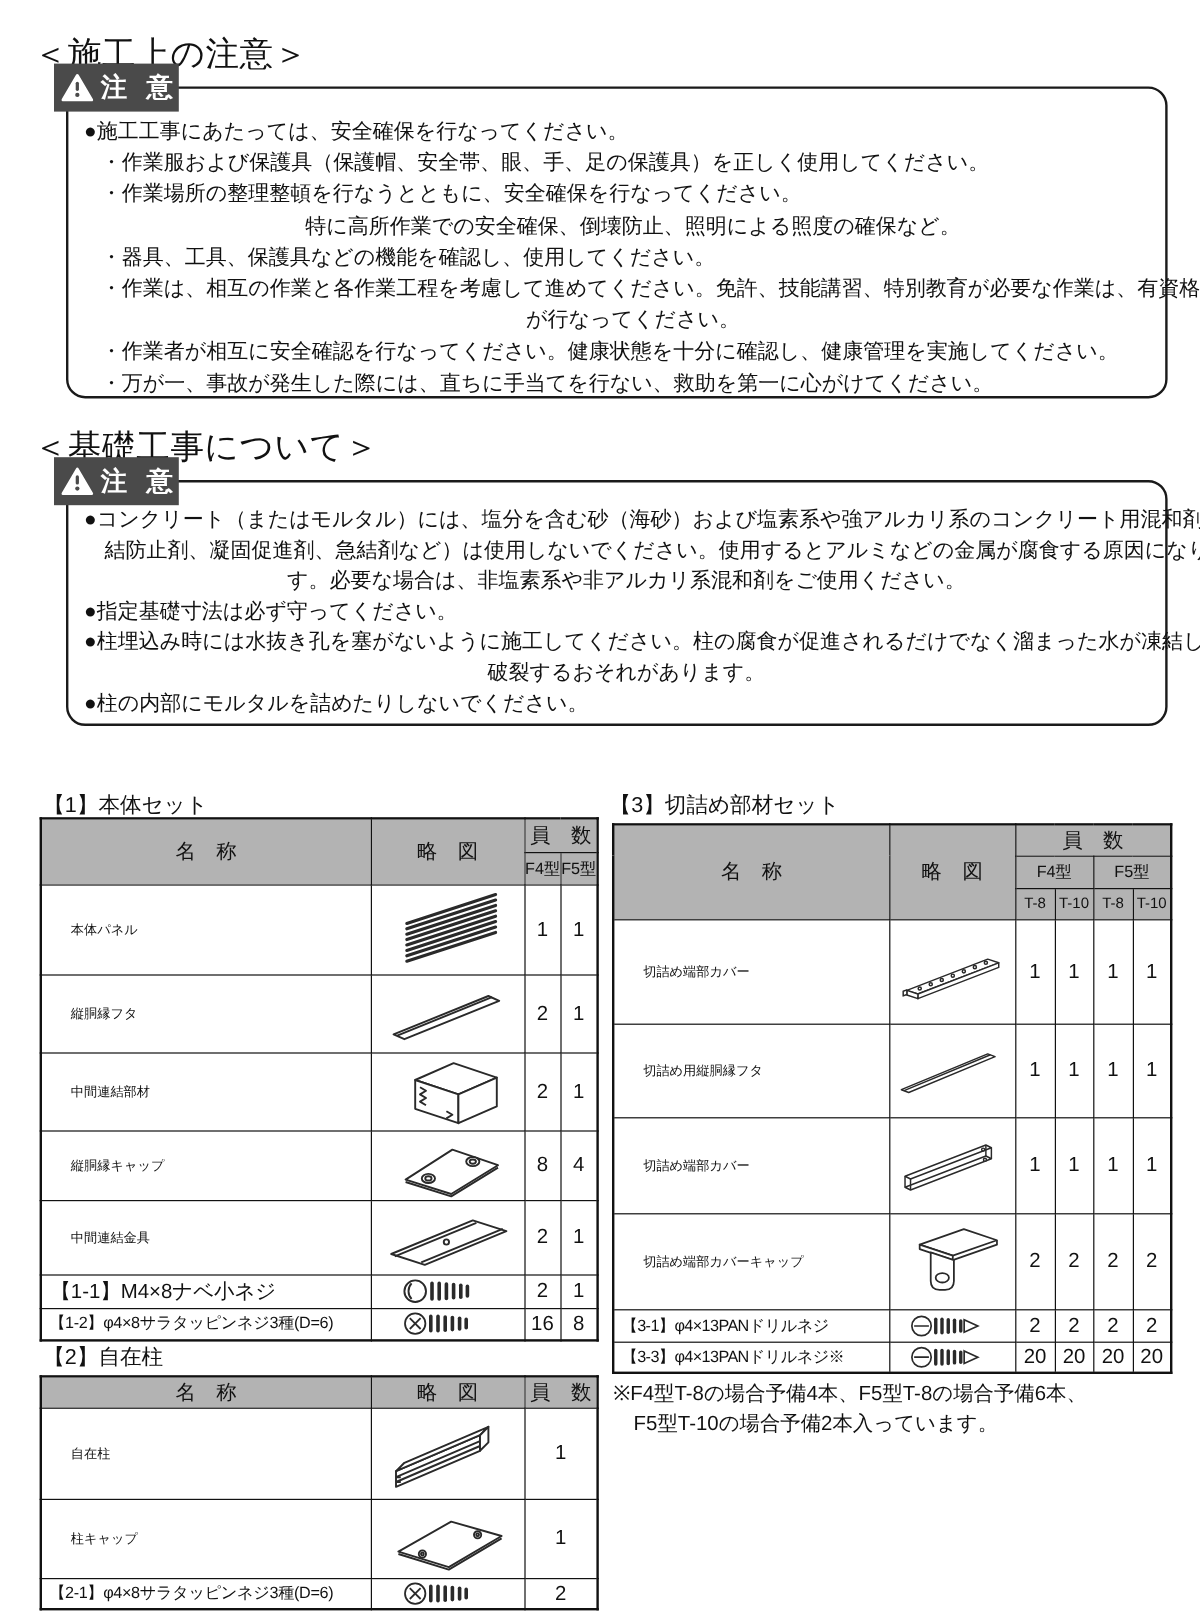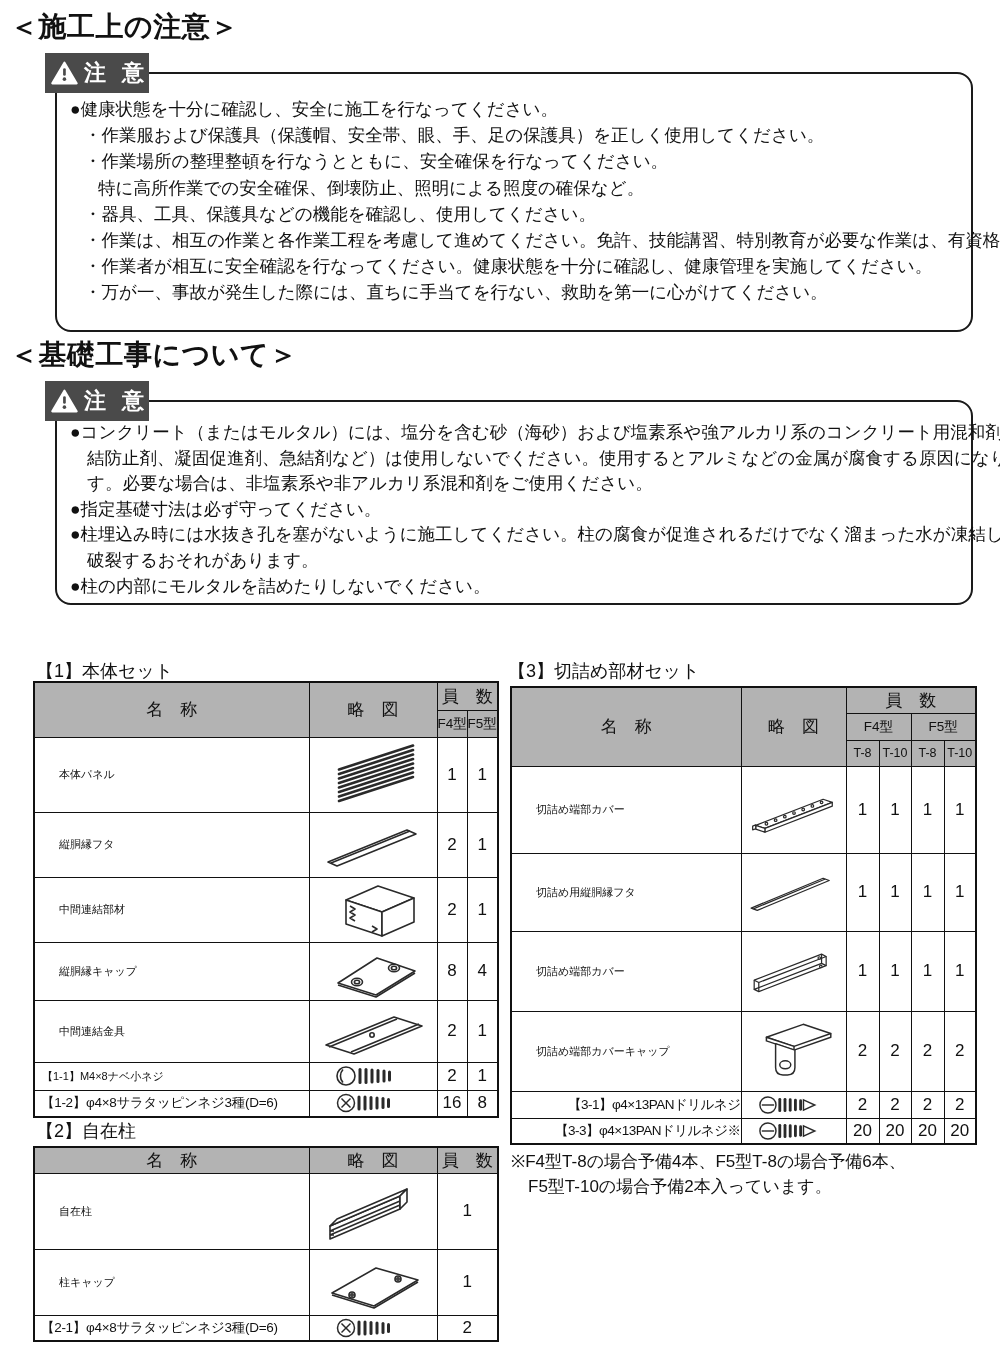--- a/index.html
+++ b/index.html
@@ -1,49 +1,49 @@
 <!DOCTYPE html>
 <html><head>
 <meta charset="utf-8">
 <style>
   html,body{margin:0;padding:0;background:#fff;}
   .page{position:relative;width:1000px;height:1352px;background:#fff;overflow:hidden;
         font-family:"Liberation Sans",sans-serif;color:#111;}
-  .title{position:absolute;margin:0;font-weight:bold;font-size:28px;letter-spacing:0.5px;white-space:nowrap;}
+  .title{position:absolute;margin:18px;font-weight:normal;font-size:28px;letter-spacing:0.5px;white-space:nowrap;}
   #title1{left:10px;top:8px;}
   #title2{left:10px;top:336px;}
   #title3{left:8px;top:620px;font-size:27px;}
   .badge{position:absolute;width:104px;height:40px;background:#4a4a4a;color:#fff;z-index:3;
          display:flex;align-items:center;gap:6px;padding-left:6px;box-sizing:border-box;}
   .badge .blabel{font-size:22px;font-weight:bold;letter-spacing:5px;white-space:nowrap;}
   #badge1{left:45px;top:53px;}
   #badge2{left:45px;top:381px;}
   .cbox{position:absolute;left:55px;width:918px;border:2.5px solid #1a1a1a;border-radius:16px;
         box-sizing:border-box;background:#fff;z-index:1;}
   #cbox1{top:72px;height:260px;padding:22px 14px 0 13px;}
   #cbox2{top:400px;height:205px;padding:18px 14px 0 13px;}
   .cline{font-size:17.5px;line-height:26.2px;white-space:nowrap;}
   #cbox2 .cline{line-height:25.6px;}
   .ind1{padding-left:14px;}
-  .ind2{padding-left:28px;}
+  .ind2{padding-left:28px;text-align:center;}
   #cbox2 .ind2{padding-left:17px;}
   .tlabel{position:absolute;font-size:18px;white-space:nowrap;}
   #t1label{left:36px;top:659px;}
   #t2label{left:36px;top:1119px;}
   #t3label{left:508px;top:659px;}
   table{position:absolute;border-collapse:collapse;table-layout:fixed;background:#fff;
         border:2.5px solid #111;}
   th,td{border:1.5px solid #111;box-sizing:border-box;padding:0;overflow:hidden;}
   th{background:#b3b3b3;font-weight:normal;font-size:17px;text-align:center;vertical-align:middle;white-space:nowrap;}
   th.fsub{font-size:13.5px;}
   th.tsub{font-size:12.5px;}
   td.name{text-align:left;padding-left:24px;font-size:11px;vertical-align:middle;white-space:nowrap;}
-  td.name.s1{font-size:11px;padding-left:7px;}
+  td.name.s1{font-size:17px;padding-left:7px;}
   td.name.s2{font-size:13.5px;padding-left:6px;letter-spacing:-0.3px;}
-  td.name.s3{font-size:13.5px;padding-left:6px;letter-spacing:-0.5px;text-align:right;}
+  td.name.s3{font-size:13.5px;padding-left:6px;letter-spacing:-0.5px;}
   td.qty{text-align:center;font-size:17px;vertical-align:middle;}
   td.sk{text-align:center;vertical-align:middle;}
   #table1{left:33px;top:681px;width:464px;}
   #table2{left:33px;top:1146px;width:464px;}
   #table3{left:510px;top:686px;width:465px;}
   .fnote{position:absolute;left:511px;top:1149px;font-size:17px;line-height:25px;white-space:nowrap;}
   .fnote .fn2{padding-left:17px;}
   svg.sketch{display:block;margin:0 auto;}
 </style>
 </head>
@@ -56,26 +56,27 @@
   <div class="badge" id="badge1">
     <svg width="29" height="27" viewBox="0 0 30 27">
       <path d="M15 1.5 L28.5 24.5 H1.5 Z" fill="#ffffff" stroke="#ffffff" stroke-width="2.5" stroke-linejoin="round"></path>
       <rect x="13.5" y="7.5" width="3" height="8.5" rx="1.5" fill="#4a4a4a"></rect>
       <circle cx="15" cy="19.8" r="2" fill="#4a4a4a"></circle>
     </svg>
     <span class="blabel">注 意</span>
   </div>
 
   <div class="cbox" id="cbox1">
-    <div class="cline ind0">●健康状態を十分に確認し、安全に施工を行なってください。</div>
+    <div class="cline ind0">●施工工事にあたっては、安全確保を行なってください。</div>
     <div class="cline ind1">・作業服および保護具（保護帽、安全帯、眼、手、足の保護具）を正しく使用してください。</div>
     <div class="cline ind1">・作業場所の整理整頓を行なうとともに、安全確保を行なってください。</div>
     <div class="cline ind2">特に高所作業での安全確保、倒壊防止、照明による照度の確保など。</div>
     <div class="cline ind1">・器具、工具、保護具などの機能を確認し、使用してください。</div>
     <div class="cline ind1">・作業は、相互の作業と各作業工程を考慮して進めてください。免許、技能講習、特別教育が必要な作業は、有資格者</div>
+    <div class="cline ind2">が行なってください。</div>
     <div class="cline ind1">・作業者が相互に安全確認を行なってください。健康状態を十分に確認し、健康管理を実施してください。</div>
     <div class="cline ind1">・万が一、事故が発生した際には、直ちに手当てを行ない、救助を第一に心がけてください。</div>
   </div>
 
   <h1 class="title" id="title2">＜基礎工事について＞</h1>
 
   <div class="badge" id="badge2">
     <svg width="29" height="27" viewBox="0 0 30 27">
       <path d="M15 1.5 L28.5 24.5 H1.5 Z" fill="#ffffff" stroke="#ffffff" stroke-width="2.5" stroke-linejoin="round"></path>
       <rect x="13.5" y="7.5" width="3" height="8.5" rx="1.5" fill="#4a4a4a"></rect>

